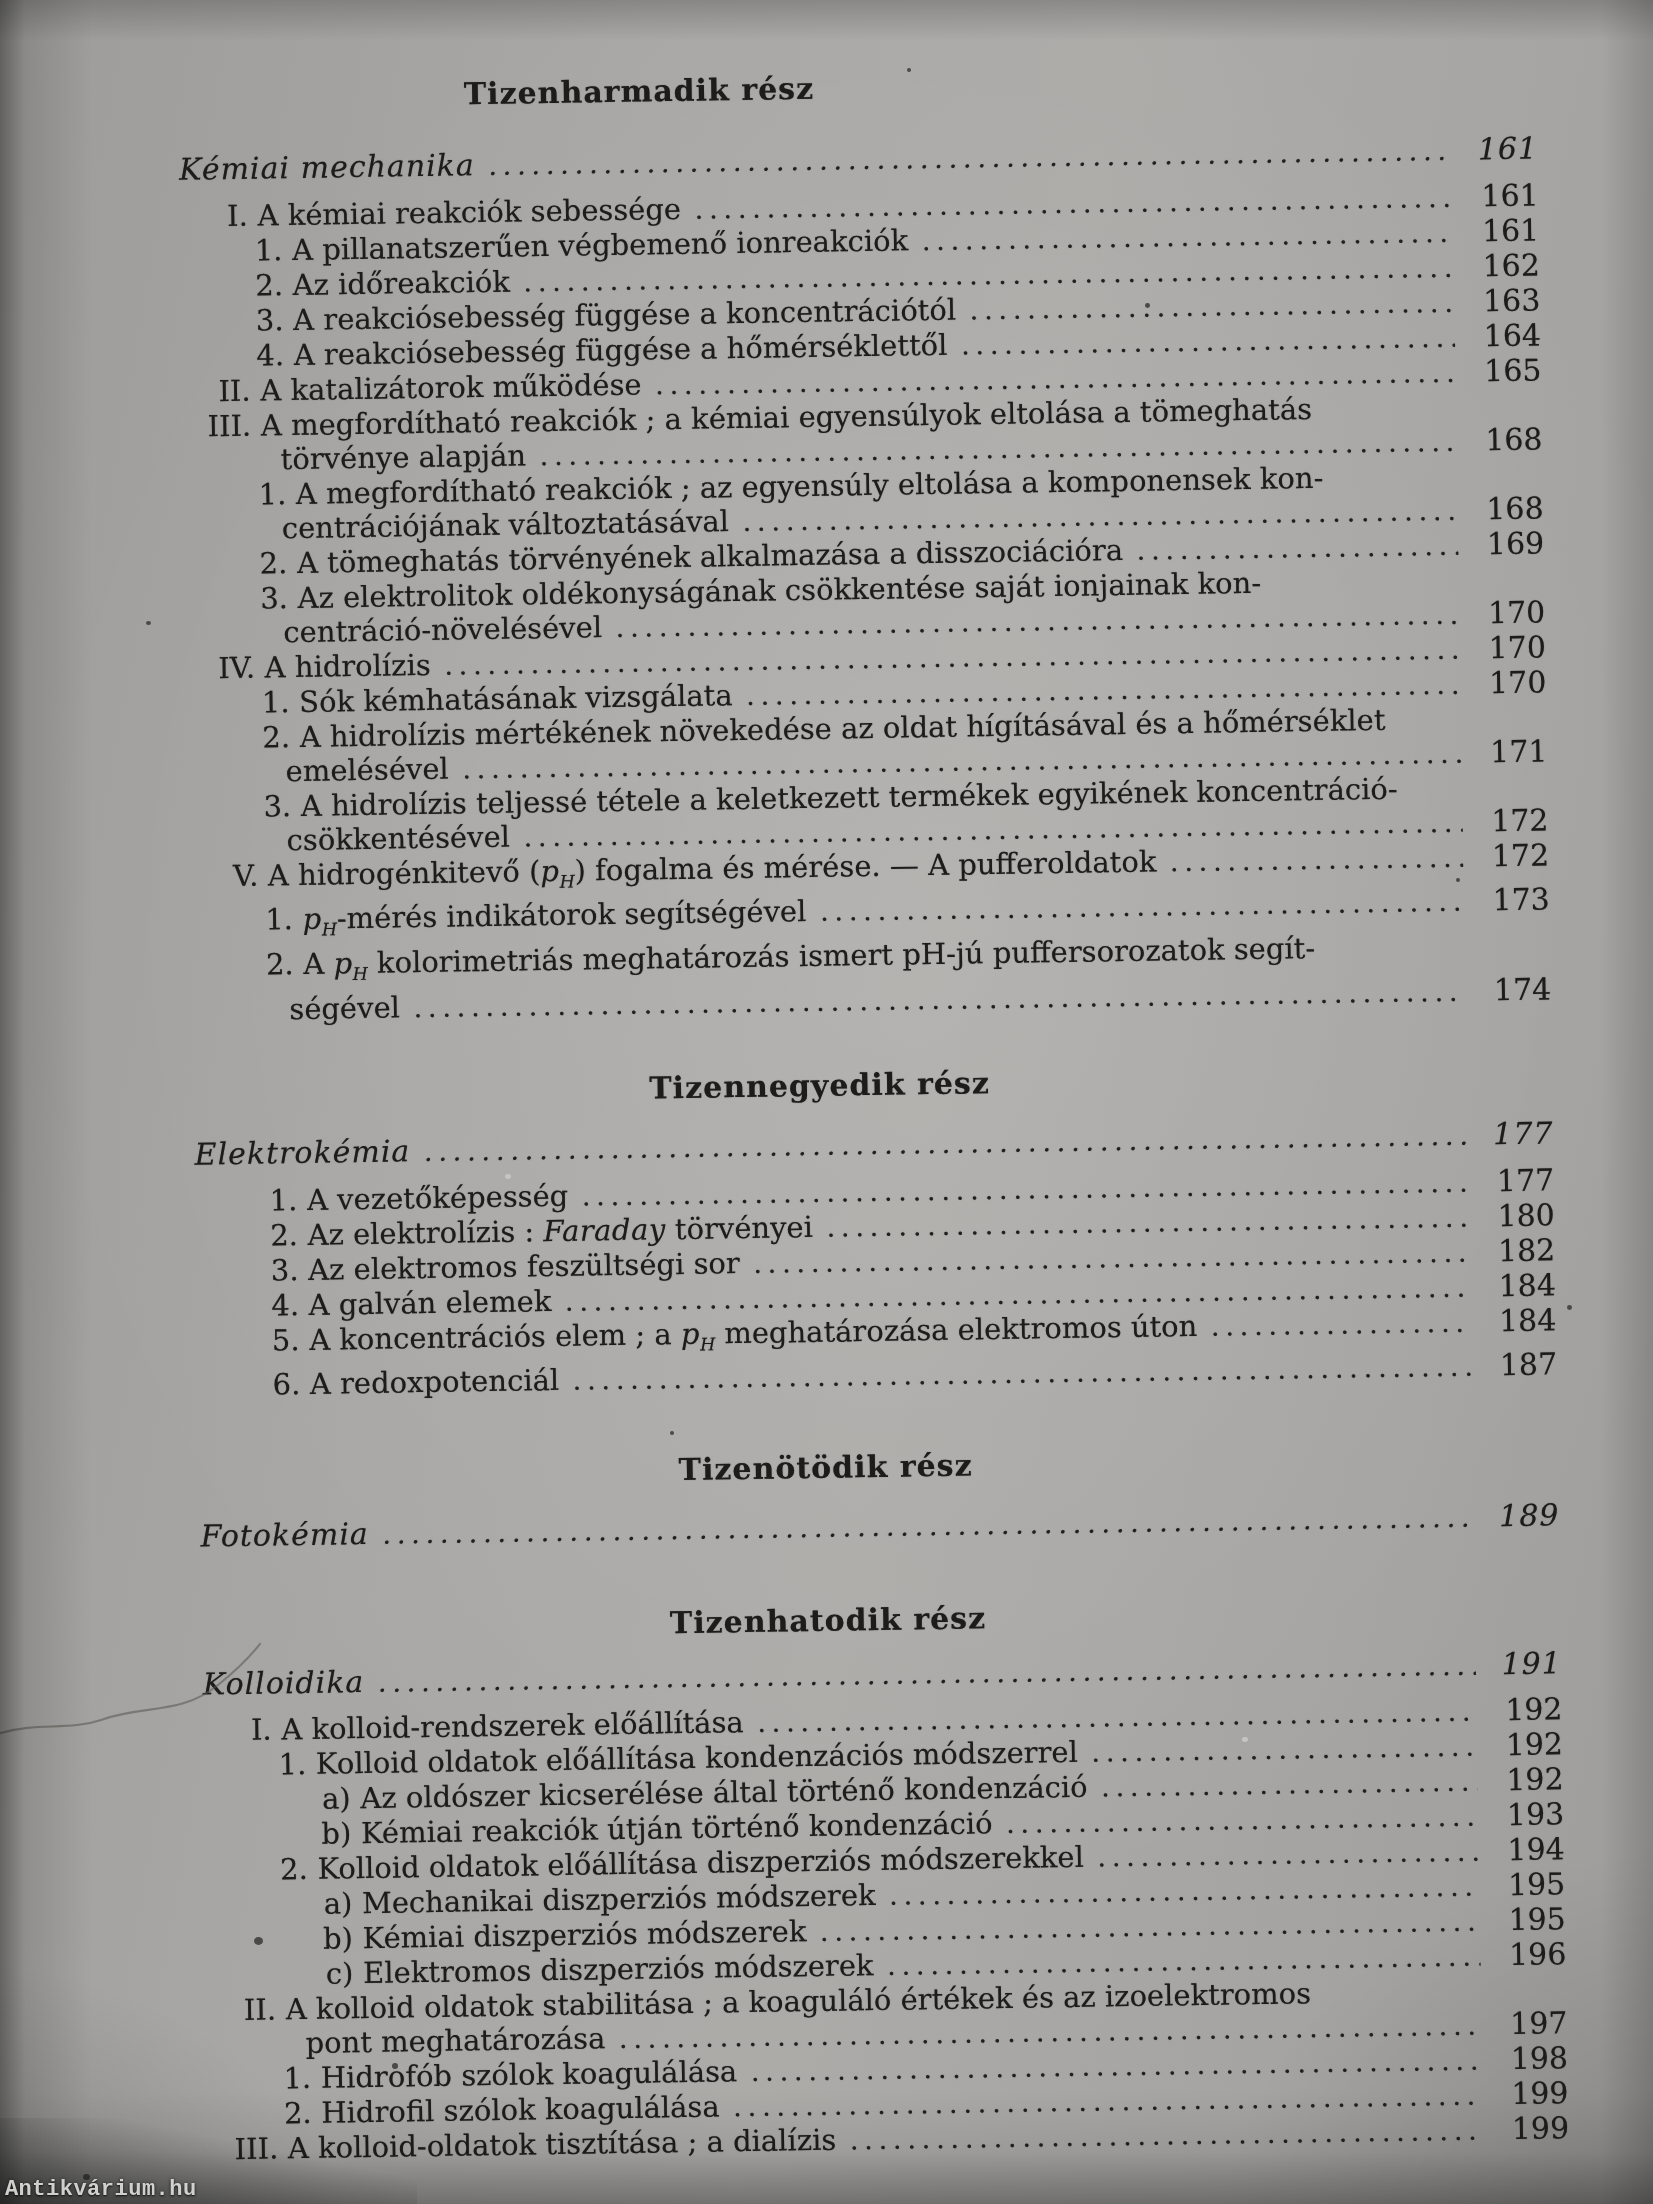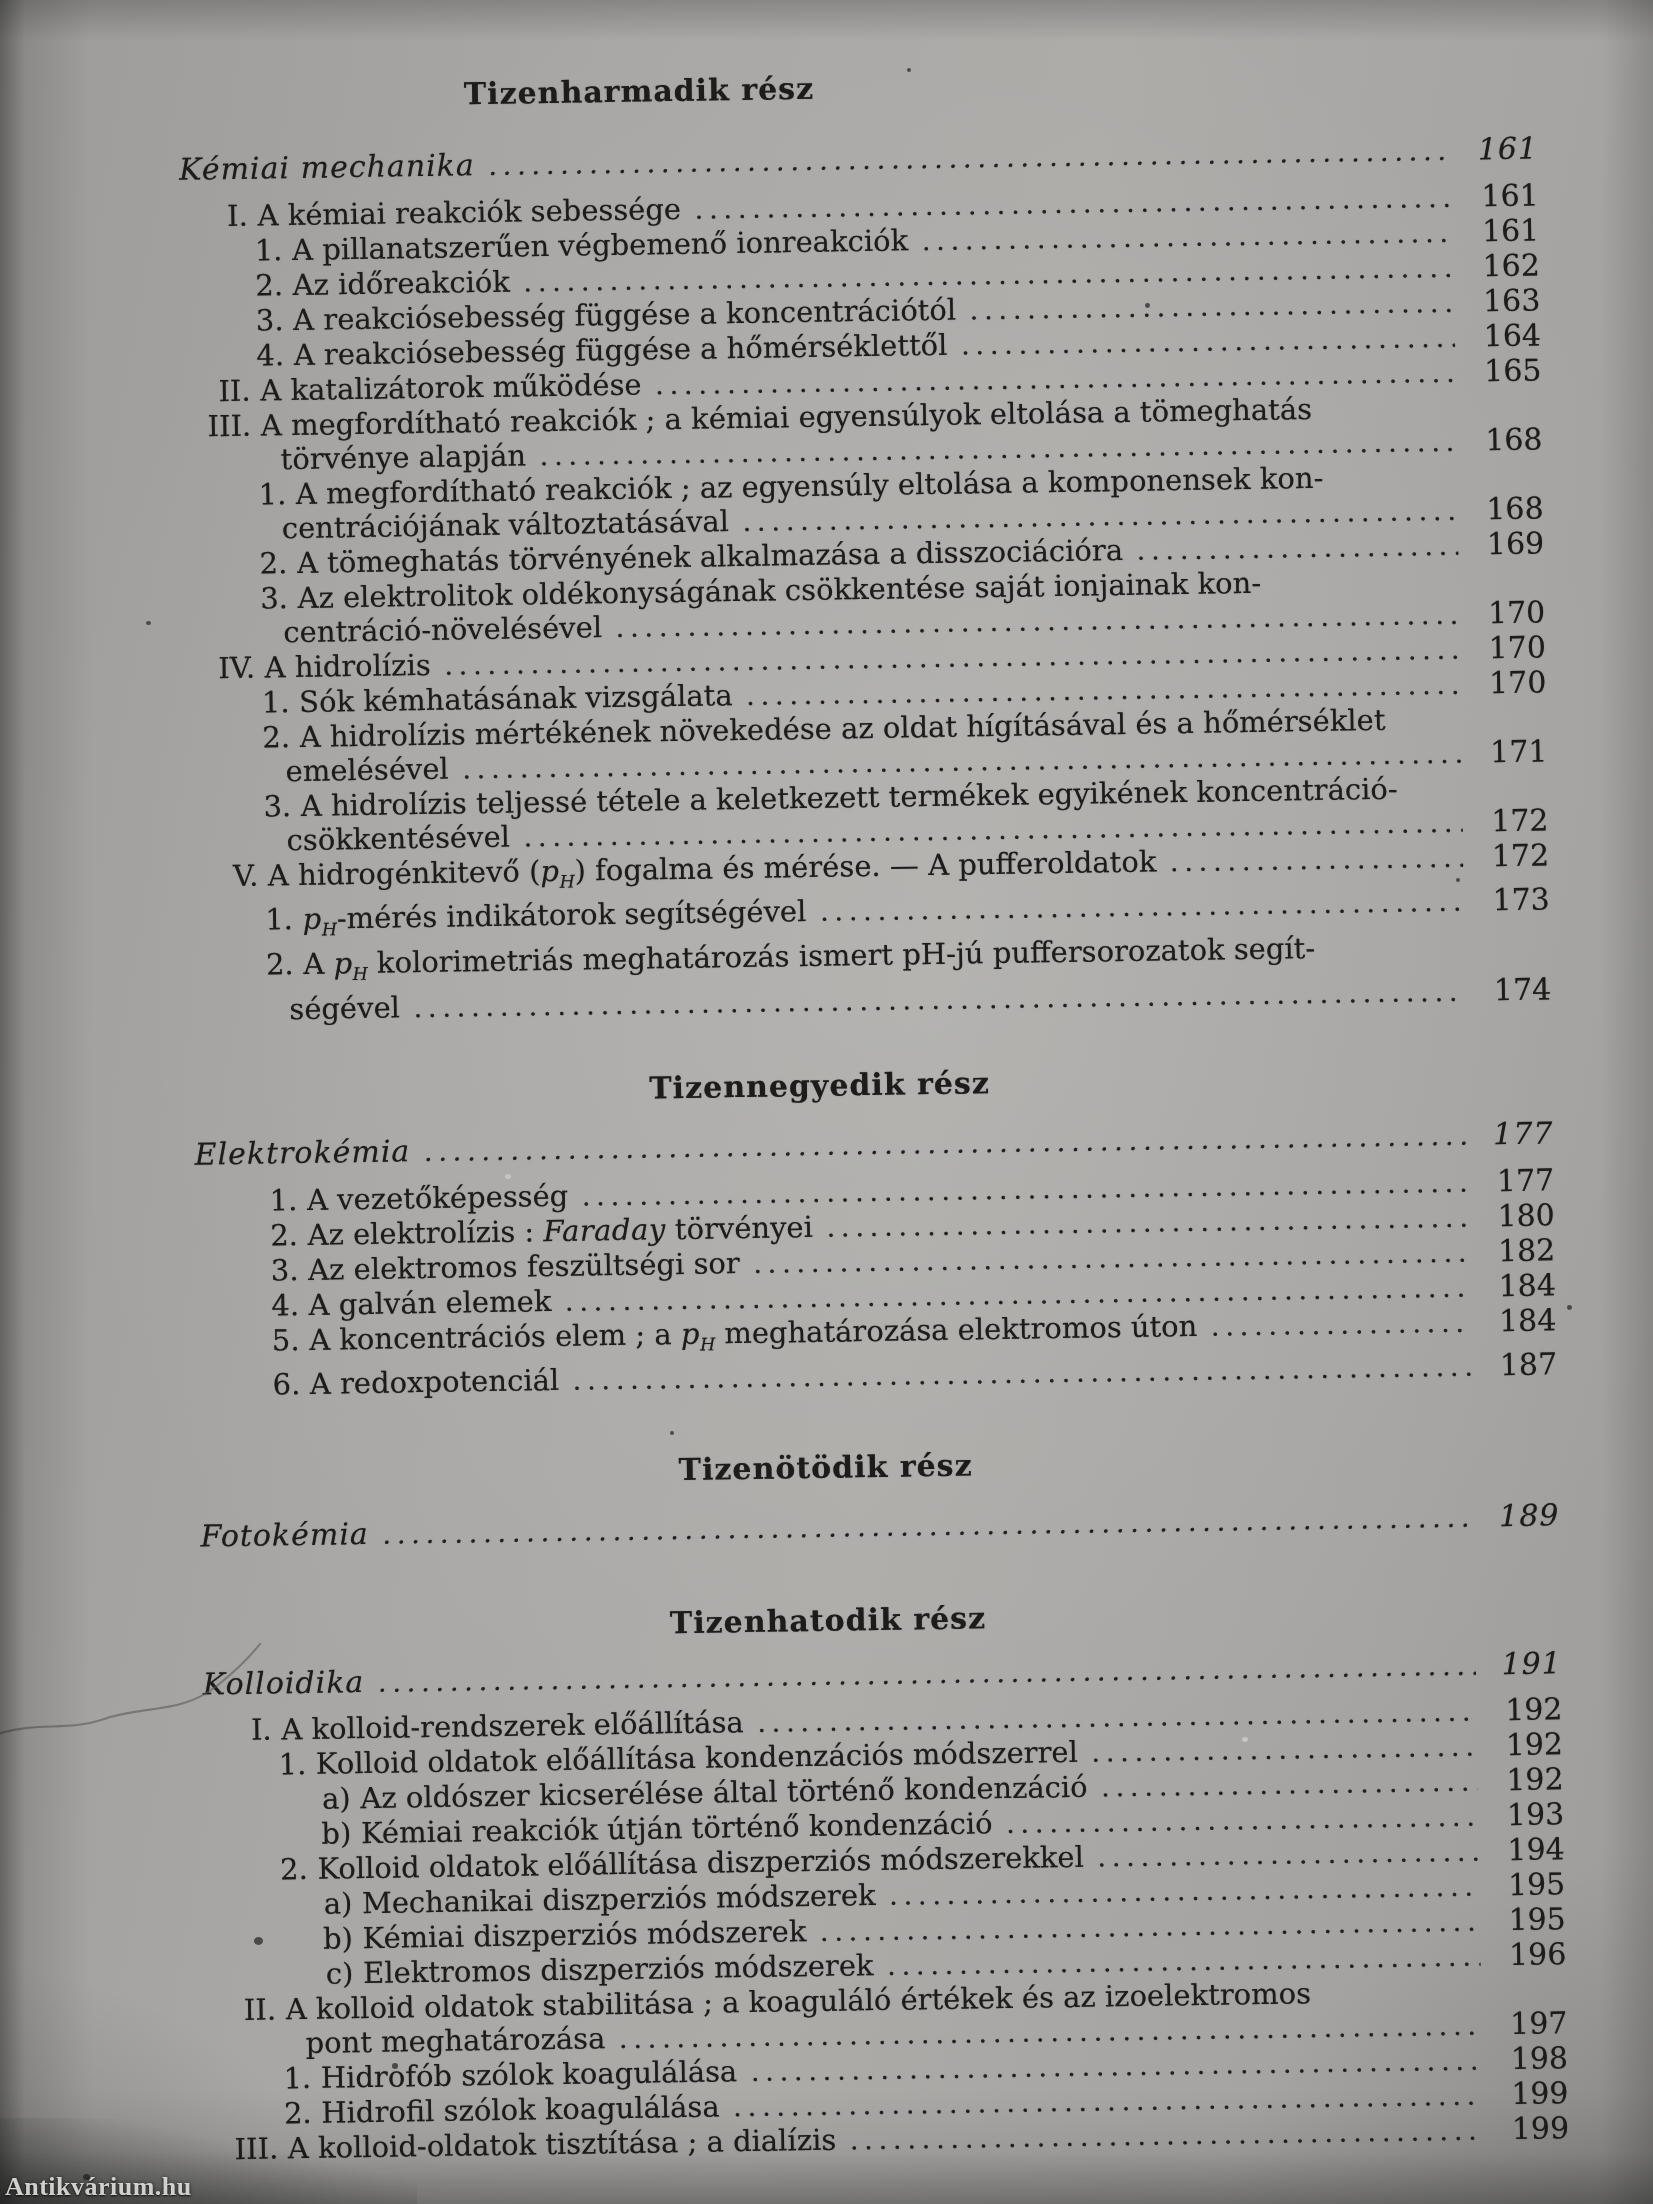--- a/index.html
+++ b/index.html
@@ -78,22 +78,22 @@
   }
   .row.nopage .dots::after { content: none; }
   .row .pg { flex: none; width: 78px; text-align: right; font-size: 30px; }
 
   .footer-pagenum {
     font-size: 32px; margin-top: 41px; margin-left: -13.6px;
     letter-spacing: 1.9px;
   }
   .watermark {
     position: absolute; left: 4.9px; bottom: 2.9px; z-index: 6;
-    font-family: Liberation Serif, serif;
-    font-weight: bold; font-size: 26px; letter-spacing: 0.5px;
+    font-family: Liberation Mono, monospace;
+    font-weight: bold; font-size: 22px; letter-spacing: 0.5px;
     color: rgba(224,223,220,0.92);
     text-shadow: 0 1px 1.9px rgba(10,10,10,0.8), 0 0 3.9px rgba(20,20,20,0.55);
   }
   .crack { position: absolute; left: 0; top: 1640px; z-index: 1; opacity: 0.55; }
   .speck { position: absolute; border-radius: 50%; background: #4a4947; z-index: 1; }
   .speck.light { background: #c6c5c2; }
 </style>
 </head>
 <body>
 

